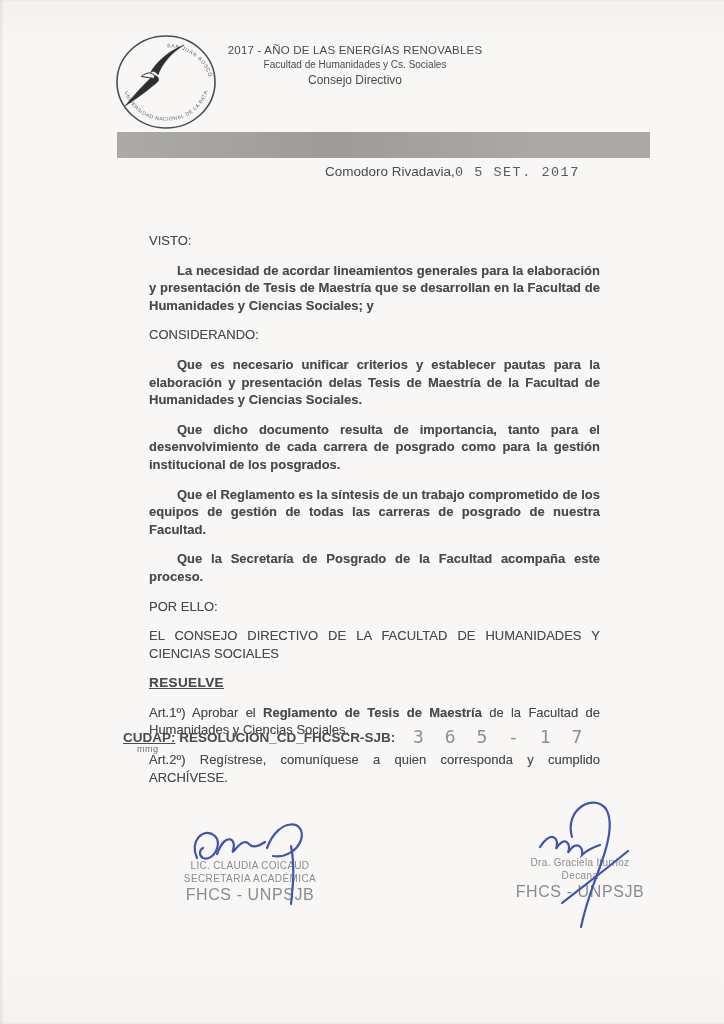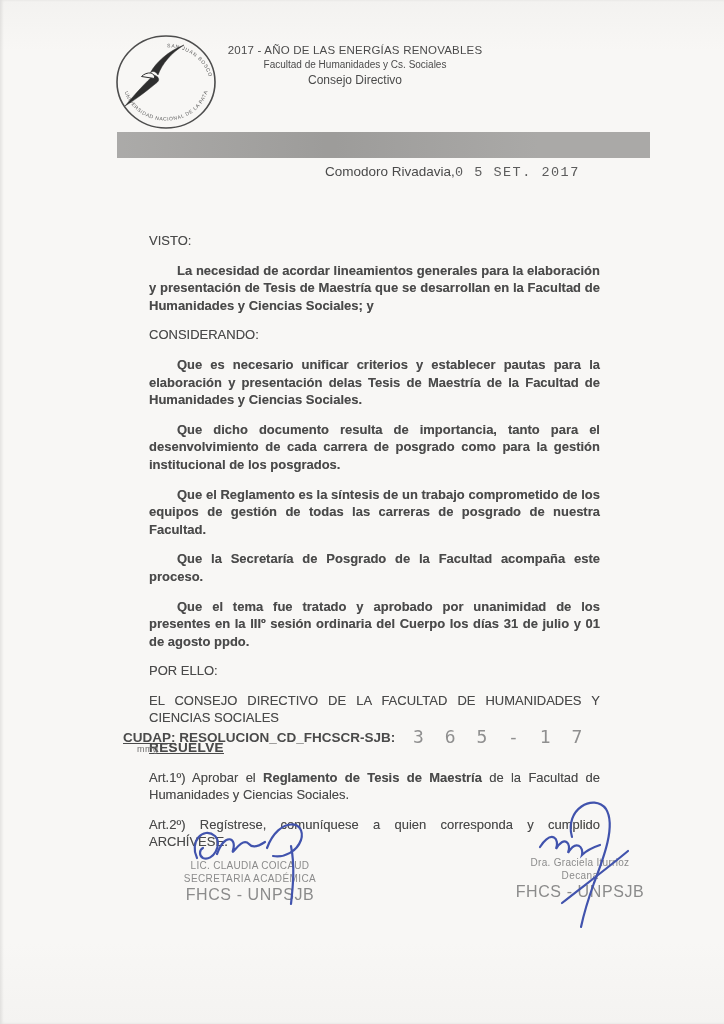--- a/index.html
+++ b/index.html
@@ -130,21 +130,20 @@
   <div class="doc-body">
 
     <p class="sec-label">VISTO:</p>
     <p class="indent">La necesidad de acordar lineamientos generales para la elaboración y presentación de Tesis de Maestría que se desarrollan en la Facultad de Humanidades y Ciencias Sociales; y</p>
 
     <p class="sec-label gap-lg">CONSIDERANDO:</p>
     <p class="indent gap-sm">Que es necesario unificar criterios y establecer pautas para la elaboración y presentación delas Tesis de Maestría de la Facultad de Humanidades y Ciencias Sociales.</p>
     <p class="indent">Que dicho documento resulta de importancia, tanto para el desenvolvimiento de cada carrera de posgrado como para la gestión institucional de los posgrados.</p>
     <p class="indent">Que el Reglamento es la síntesis de un trabajo comprometido de los equipos de gestión de todas las carreras de posgrado de nuestra Facultad.</p>
     <p class="indent">Que la Secretaría de Posgrado de la Facultad acompaña este proceso.</p>
-    <p class="indent">Que el tema fue tratado y aprobado por unanimidad de los presentes en la IIIº sesión ordinaria del Cuerpo los días 31 de julio y 01 de agosto ppdo.</p>
 
     <div class="por-ello">
       <p class="gap-lg">POR ELLO:</p>
       <p class="upper">EL CONSEJO DIRECTIVO DE LA FACULTAD DE HUMANIDADES Y CIENCIAS SOCIALES</p>
       <p class="resuelve">RESUELVE</p>
     </div>
 
     <p><span>Art.1º) Aprobar el </span><span class="bold">Reglamento de Tesis de Maestría</span><span> de la Facultad de Humanidades y Ciencias Sociales.</span></p>
     <p>Art.2º) Regístrese, comuníquese a quien corresponda y cumplido ARCHÍVESE.</p>
   </div>

